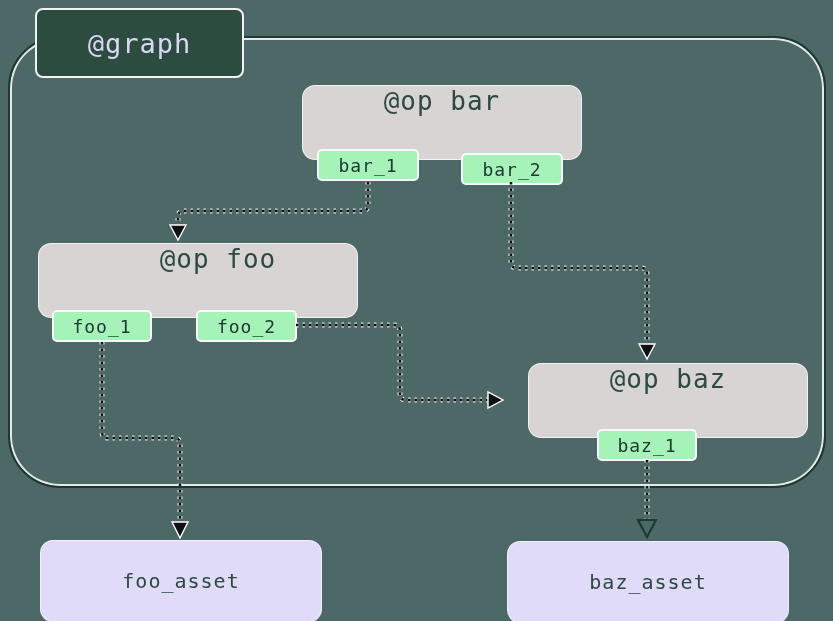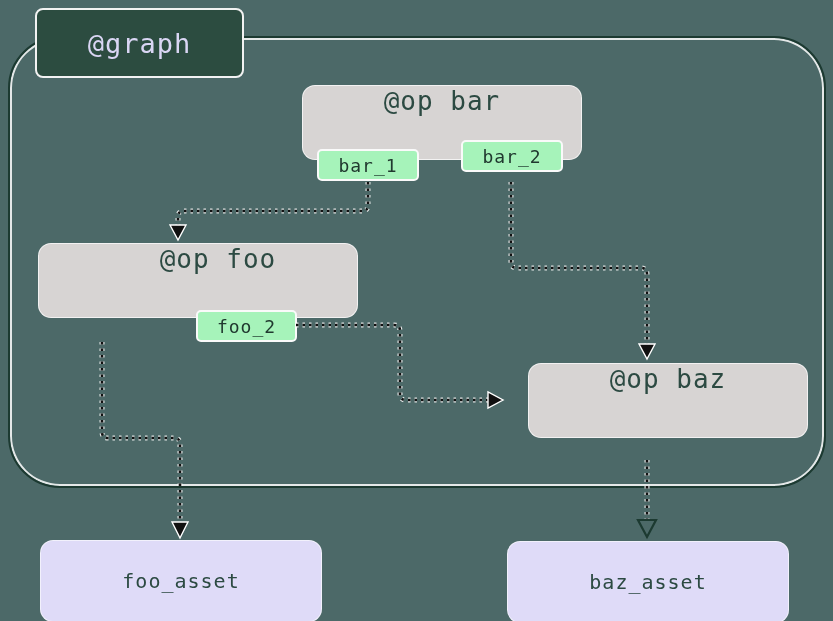--- a/index.html
+++ b/index.html
@@ -135,33 +135,39 @@
       <polygon class="arrow-hollow" points="638,520 656,520 647,537"></polygon>
     </g>
   </svg>
 
   <div class="op" style="left:302px; top:85px;">
     <span>@op bar</span>
   </div>
   <div class="out-tab" style="left:317px; top:149px; width:102px;">
     <span>bar_1</span>
   </div>
-  <div class="out-tab" style="left:461px; top:140px; width:102px;">
+  <div class="out-tab" style="left:461px; top:153px; width:102px;">
     <span>bar_2</span>
   </div>
 
   <div class="op" style="left:38px; top:243px;padding-left:40px;">
     <span>@op foo</span>
+  </div>
+  <div class="out-tab" style="left:52px; top:310px; width:100px;">
+    <span>foo_1</span>
   </div>
   <div class="out-tab" style="left:196px; top:310px; width:101px;">
     <span>foo_2</span>
   </div>
 
   <div class="op" style="left:528px; top:363px;">
     <span>@op baz</span>
+  </div>
+  <div class="out-tab" style="left:597px; top:429px; width:100px;">
+    <span>baz_1</span>
   </div>
 
   <div class="asset" style="left:40px; top:540px;">
     <span>foo_asset</span>
   </div>
   <div class="asset" style="left:507px; top:541px;">
     <span>baz_asset</span>
   </div>
 
 </div>

